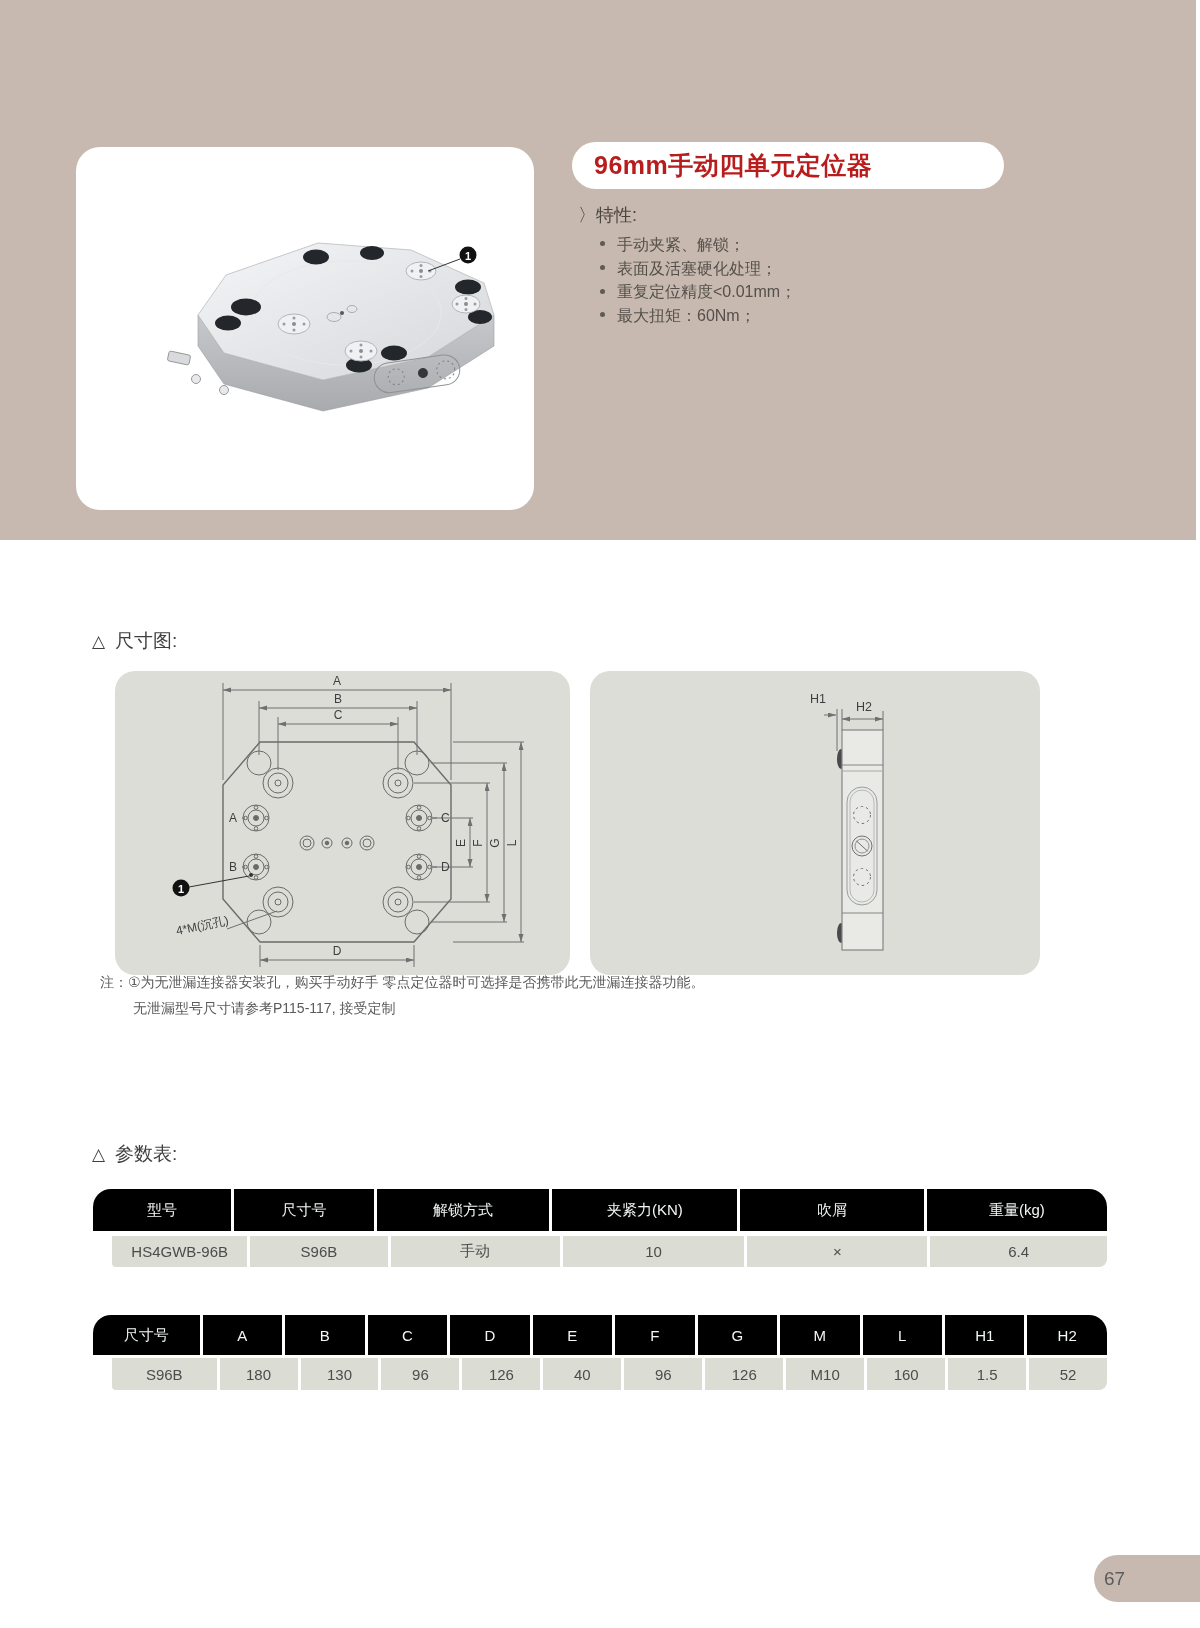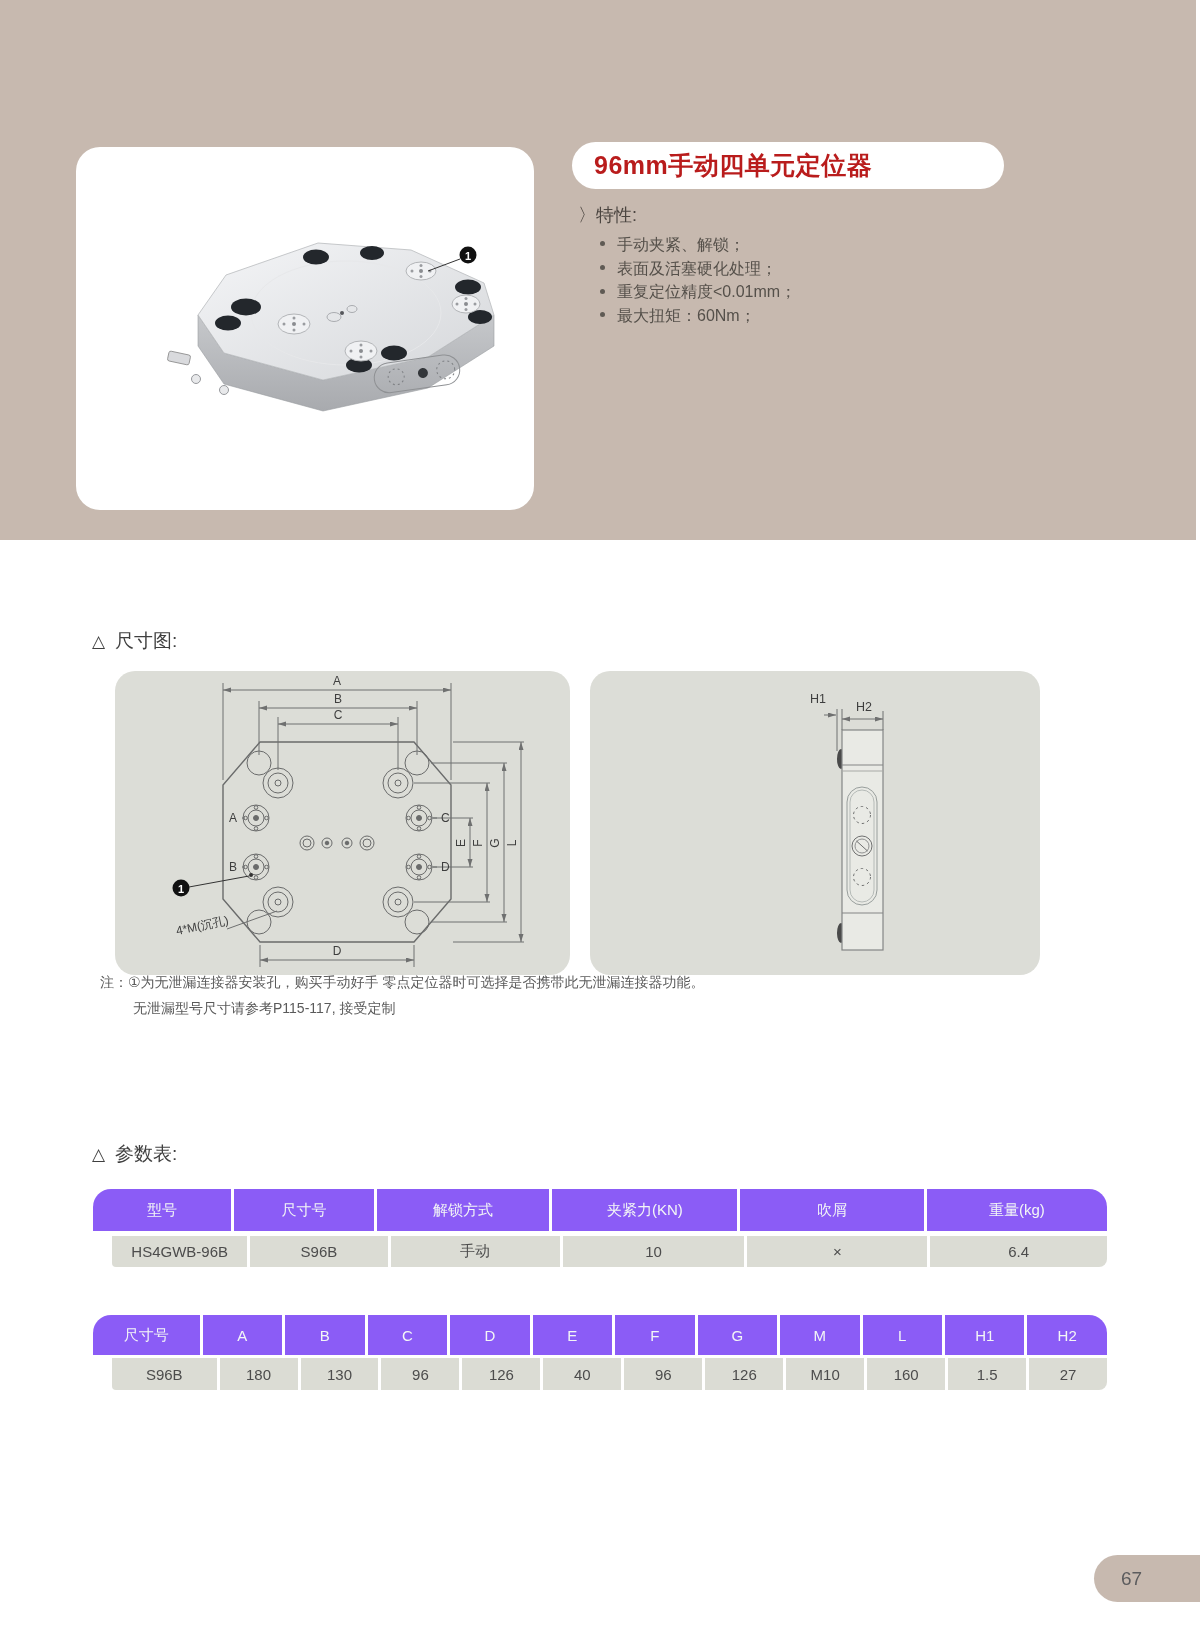--- a/index.html
+++ b/index.html
@@ -27,37 +27,37 @@
   .tri{font-size:17px;margin-right:10px;color:#3f3f3f;}
 
   .panel-svg{position:absolute;}
   svg text{font-family:"Liberation Sans","DejaVu Sans",sans-serif;}
 
   .note-line{position:absolute;font-size:14px;color:#5a5a5a;white-space:nowrap;}
 
   
   .tbl{position:absolute;width:1014px;display:flex;flex-direction:column;}
   .tr{display:flex;gap:3px;}
-  .tr.th .cell{background:#8b5cf6;color:#f3f6f6;}
+  .tr.th .cell{background:#000000;color:#f3f6f6;}
   .tr.td .cell{background:#dbdcd4;color:#4c4c4c;}
   .cell{display:flex;align-items:center;justify-content:center;font-size:15px;}
   .t1 .tr.th .cell{height:42px;}
   .t1 .tr.td .cell{height:31px;}
   .t2 .tr.th .cell{height:40px;}
   .t2 .tr.td .cell{height:32px;}
   .tr.td{margin-top:5px;padding-left:19px;}
   .t2 .tr.td{margin-top:3px;}
   .tr.th .cell:first-child{border-top-left-radius:18px;}
   .tr.th .cell:last-child{border-top-right-radius:18px;}
   .tr.td .cell:first-child{border-bottom-left-radius:4px;}
   .tr.td .cell:last-child{border-bottom-right-radius:8px;}
 
   
   .page-tab{position:absolute;left:1094px;top:1555px;width:106px;height:47px;background:#c7b9af;border-top-left-radius:24px;border-bottom-left-radius:24px;display:flex;align-items:center;}
-  .page-tab span{font-size:19px;color:#5c5c5e;padding-left:27px;}
+  .page-tab span{font-size:19px;color:#5c5c5e;padding-left:10px;}
 </style>
 </head>
 <body>
 
 <div class="page">
 
   <div class="band"></div>
 
   <div class="photo-box">
     <svg width="458" height="363" viewBox="0 0 458 363">
@@ -401,21 +401,21 @@
       <div class="cell" style="flex:82 0 0">180</div>
       <div class="cell" style="flex:82 0 0">130</div>
       <div class="cell" style="flex:82 0 0">96</div>
       <div class="cell" style="flex:82 0 0">126</div>
       <div class="cell" style="flex:82 0 0">40</div>
       <div class="cell" style="flex:82 0 0">96</div>
       <div class="cell" style="flex:82 0 0">126</div>
       <div class="cell" style="flex:82 0 0">M10</div>
       <div class="cell" style="flex:82 0 0">160</div>
       <div class="cell" style="flex:82 0 0">1.5</div>
-      <div class="cell" style="flex:82 0 0">27</div>
+      <div class="cell" style="flex:82 0 0">52</div>
     </div>
   </div>
 
   <div class="page-tab">
     <span>67</span>
   </div>
 
 </div>
 
 </body></html>

